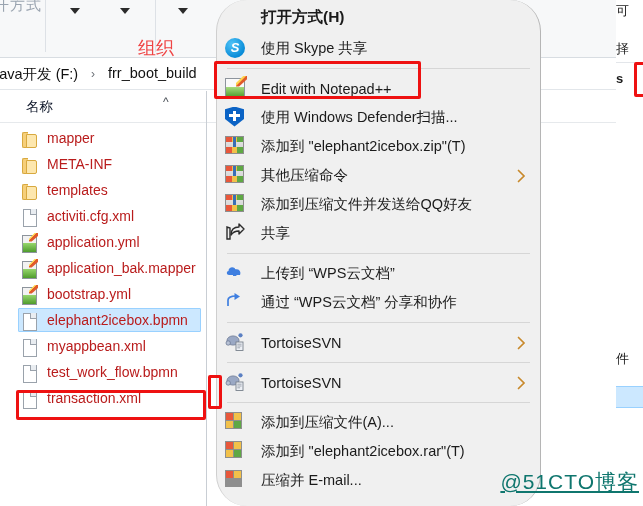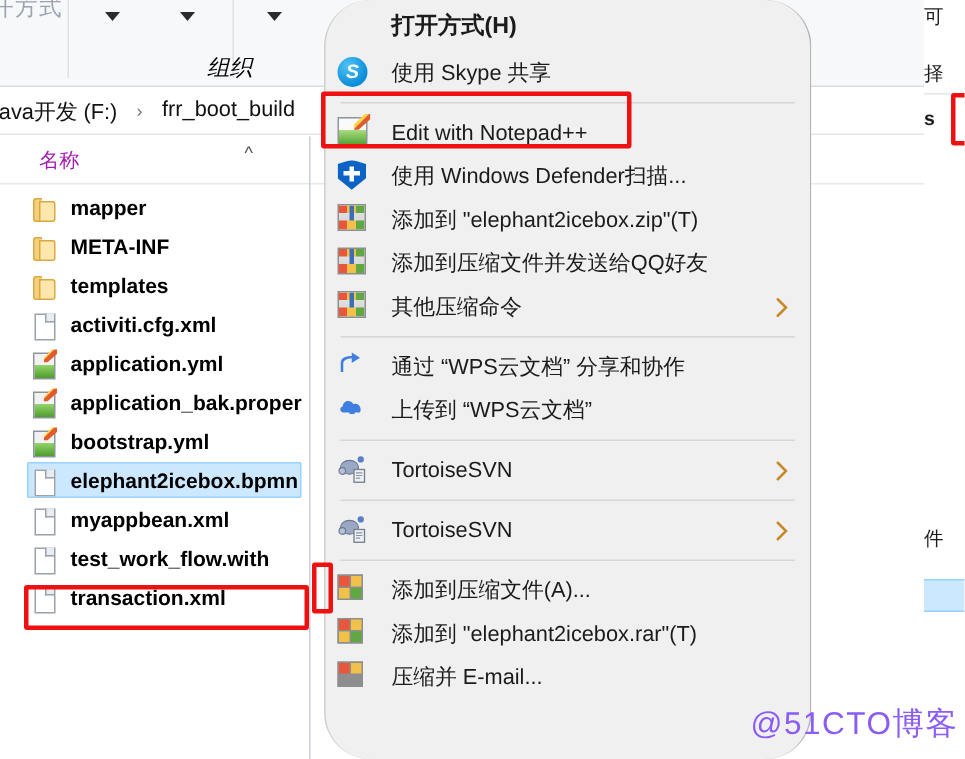--- a/index.html
+++ b/index.html
@@ -37,21 +37,21 @@
   }
   .ribbon-caret {
     position: absolute; top: 8px;
     width: 0; height: 0;
     border-left: 5px solid transparent;
     border-right: 5px solid transparent;
     border-top: 6px solid #2b2b2b;
   }
   .ribbon-group-name {
     position: absolute; top: 36px;
-    font-size: 15px; color: #000000; font-style: italic;
+    font-size: 18px; color: #ef4444;
   }
 
   
   .crumbbar {
     position: absolute; left: 0; top: 59px;
     width: 643px; height: 31px;
     background: #ffffff;
     border-bottom: 1px solid #e2e6ea;
   }
   .crumb {
@@ -66,21 +66,21 @@
 
   
   .colhead {
     position: absolute; left: 0; top: 91px;
     width: 643px; height: 32px;
     background: #ffffff;
     border-bottom: 1px solid #e6e9ec;
   }
   .colhead-name {
     position: absolute; left: 26px; top: 7px;
-    font-size: 13.5px; color: #a21caf;
+    font-size: 13.5px; color: #0f172a;
   }
   .colhead-sort {
     position: absolute; left: 163px; top: 4px;
     font-size: 12px; color: #4a5057;
   }
 
   
   .filelist {
     position: absolute; left: 0; top: 125px;
     width: 206px; height: 381px;
@@ -99,23 +99,22 @@
     border: 1px solid #99d1ff;
     border-radius: 1px;
   }
   .file-icon {
     position: relative; z-index: 2;
     width: 17px; height: 19px; flex: 0 0 17px;
     margin-right: 9px;
   }
   .file-label {
     position: relative; z-index: 2;
-    font-size: 14px; color: #000000;
+    font-size: 14px; color: #b91c1c;
     white-space: nowrap;
-    font-weight: bold;
   }
   
   .ic-folder {
     position: relative;
   }
   .ic-folder::before {
     content:""; position:absolute; left:1px; top:3px;
     width: 5px; height: 14px;
     background: #f6cf7a;
     border: 1px solid #d8a93f;
@@ -302,24 +301,25 @@
     z-index: 50;
   }
   .redbox-npp  { left: 214px; top: 61px;  width: 207px; height: 38px; }
   .redbox-file { left: 16px;  top: 390px; width: 190px; height: 30px; }
   .redbox-crumb{ left: 634px; top: 62px;  width: 24px;  height: 35px; }
   .redbox-tsvn { left: 208px; top: 375px; width: 14px;  height: 34px; }
 
   
   .watermark {
     position: absolute; right: 4px; top: 468px;
-    font-size: 21px; color: #8b5cf6;
+    font-size: 21px; color: #0f766e;
     letter-spacing: 1px;
     z-index: 40;
     white-space: nowrap;
+    text-decoration: underline;
   }
 </style>
 </head>
 <body>
 
 <div id="root">
 
   <div class="explorer">
 
     <div class="ribbon">
@@ -362,38 +362,38 @@
         <div class="file-row">
           <div class="file-icon ic-doc"></div>
           <div class="file-label">activiti.cfg.xml</div>
         </div>
         <div class="file-row">
           <div class="file-icon ic-yml"></div>
           <div class="file-label">application.yml</div>
         </div>
         <div class="file-row">
           <div class="file-icon ic-yml"></div>
-          <div class="file-label">application_bak.proper</div>
+          <div class="file-label">application_bak.mapper</div>
         </div>
         <div class="file-row">
           <div class="file-icon ic-yml"></div>
           <div class="file-label">bootstrap.yml</div>
         </div>
         <div class="file-row selected">
           <div class="file-name-bg"></div>
           <div class="file-icon ic-doc"></div>
           <div class="file-label">elephant2icebox.bpmn</div>
         </div>
         <div class="file-row">
           <div class="file-icon ic-doc"></div>
           <div class="file-label">myappbean.xml</div>
         </div>
         <div class="file-row">
           <div class="file-icon ic-doc"></div>
-          <div class="file-label">test_work_flow.with</div>
+          <div class="file-label">test_work_flow.bpmn</div>
         </div>
         <div class="file-row">
           <div class="file-icon ic-doc"></div>
           <div class="file-label">transaction.xml</div>
         </div>
       </div>
 
     <div class="pane-divider"></div>
 
     <div class="right-sliver">
@@ -436,50 +436,57 @@
           </div>
         </div>
         <div class="ctx-label">添加到 "elephant2icebox.zip"(T)</div>
       </div>
       <div class="ctx-item">
         <div class="ctx-icon">
           <div class="ic-winrar">
             <span class="ic-winrar-band"></span>
           </div>
         </div>
-        <div class="ctx-label">添加到压缩文件并发送给QQ好友</div>
-      </div>
-      <div class="ctx-item">
-        <div class="ctx-icon">
-          <div class="ic-winrar">
-            <span class="ic-winrar-band"></span>
-          </div>
-        </div>
         <div class="ctx-label">其他压缩命令</div>
         <div class="ctx-arrow">
           <svg width="9" height="14" viewBox="0 0 9 14">
             <path d="M1.5 1.5 L7 7 L1.5 12.5" fill="none" stroke="#c8892b" stroke-width="1.7" stroke-linecap="round"></path>
           </svg>
         </div>
       </div>
+      <div class="ctx-item">
+        <div class="ctx-icon">
+          <div class="ic-winrar">
+            <span class="ic-winrar-band"></span>
+          </div>
+        </div>
+        <div class="ctx-label">添加到压缩文件并发送给QQ好友</div>
+      </div>
+      <div class="ctx-item">
+        <div class="ctx-icon"><svg width="20" height="18" viewBox="0 0 20 18">
+            <path d="M2 4 L2 16 L5 16 L5 5 L2 4 Z" fill="none" stroke="#2b2b2b" stroke-width="1.4"></path>
+            <path d="M6 12 C6 6 10 4 14 4 L14 1 L19 6 L14 11 L14 8 C10 8 8 9 6 12 Z" fill="none" stroke="#2b2b2b" stroke-width="1.4" stroke-linejoin="round"></path>
+          </svg></div>
+        <div class="ctx-label">共享</div>
+      </div>
       <div class="ctx-sep"></div>
-      <div class="ctx-item">
-        <div class="ctx-icon"><svg width="20" height="17" viewBox="0 0 20 17">
-            <path d="M3 14 L3 8 C3 5 7 4 11 4" fill="none" stroke="#3f7fe0" stroke-width="1.7"></path>
-            <path d="M9.5 1 L15 4.5 L9.5 8 Z" fill="#3f7fe0"></path>
-          </svg></div>
-        <div class="ctx-label">通过 “WPS云文档” 分享和协作</div>
-      </div>
       <div class="ctx-item">
         <div class="ctx-icon"><svg width="20" height="17" viewBox="0 0 20 17">
             <path d="M4 12 C1.5 12 1 8.5 3.5 8 C3.5 4 9 3 10.5 6.5 C14 5 16.5 9 15 12 Z" fill="#3f7fe0"></path>
             <path d="M9.6 5.5 L12.8 9 L6.4 9 Z" fill="#3f7fe0"></path>
             <rect x="8" y="8" width="3.4" height="5" fill="#3f7fe0"></rect>
           </svg></div>
         <div class="ctx-label">上传到 “WPS云文档”</div>
+      </div>
+      <div class="ctx-item">
+        <div class="ctx-icon"><svg width="20" height="17" viewBox="0 0 20 17">
+            <path d="M3 14 L3 8 C3 5 7 4 11 4" fill="none" stroke="#3f7fe0" stroke-width="1.7"></path>
+            <path d="M9.5 1 L15 4.5 L9.5 8 Z" fill="#3f7fe0"></path>
+          </svg></div>
+        <div class="ctx-label">通过 “WPS云文档” 分享和协作</div>
       </div>
       <div class="ctx-sep"></div>
       <div class="ctx-item">
         <div class="ctx-icon"><svg width="21" height="20" viewBox="0 0 21 20">
             <ellipse cx="8" cy="8.5" rx="6" ry="4.6" fill="#9aa8c4" stroke="#6d7a94" stroke-width="0.8"></ellipse>
             <circle cx="3.2" cy="11" r="2.2" fill="#b8c2d6" stroke="#6d7a94" stroke-width="0.8"></circle>
             <rect x="11" y="10" width="7" height="8.5" fill="#eef1f6" stroke="#78808c" stroke-width="0.9"></rect>
             <path d="M12.3 12.2 h4.3 M12.3 14 h4.3 M12.3 15.8 h2.8" stroke="#8a93a0" stroke-width="0.8"></path>
             <circle cx="15.5" cy="3.3" r="2.1" fill="#5a7fc2"></circle>
           </svg></div>

